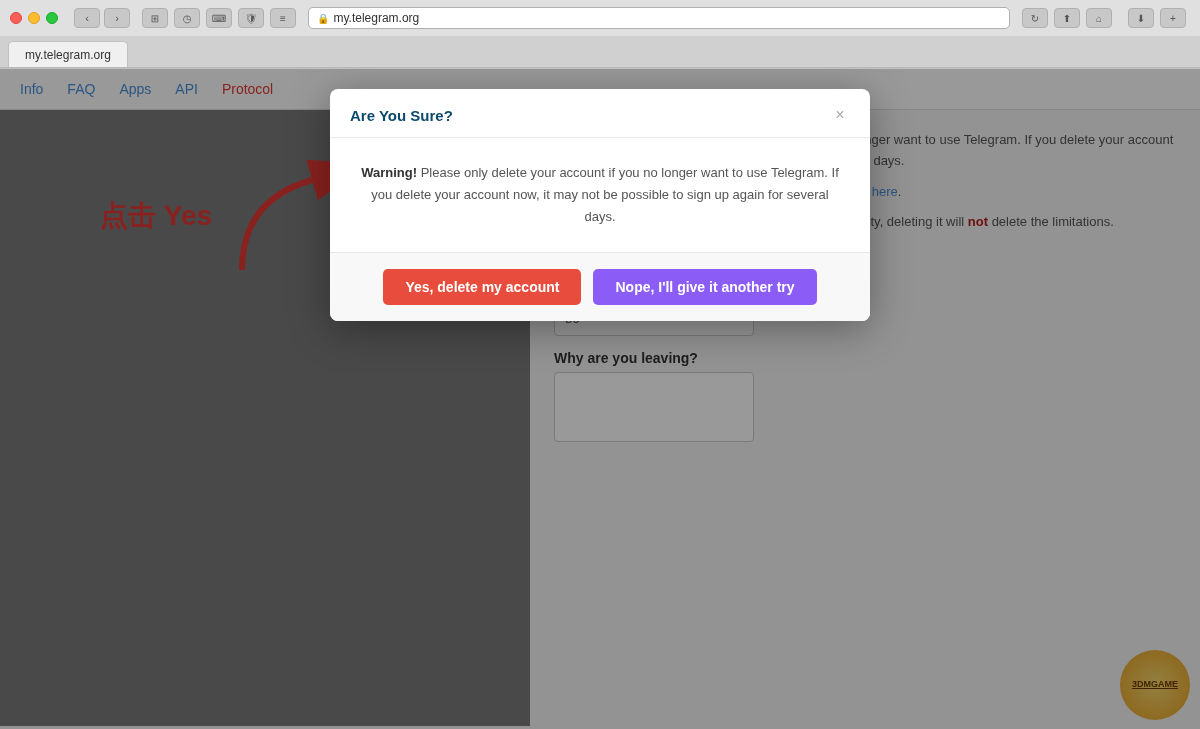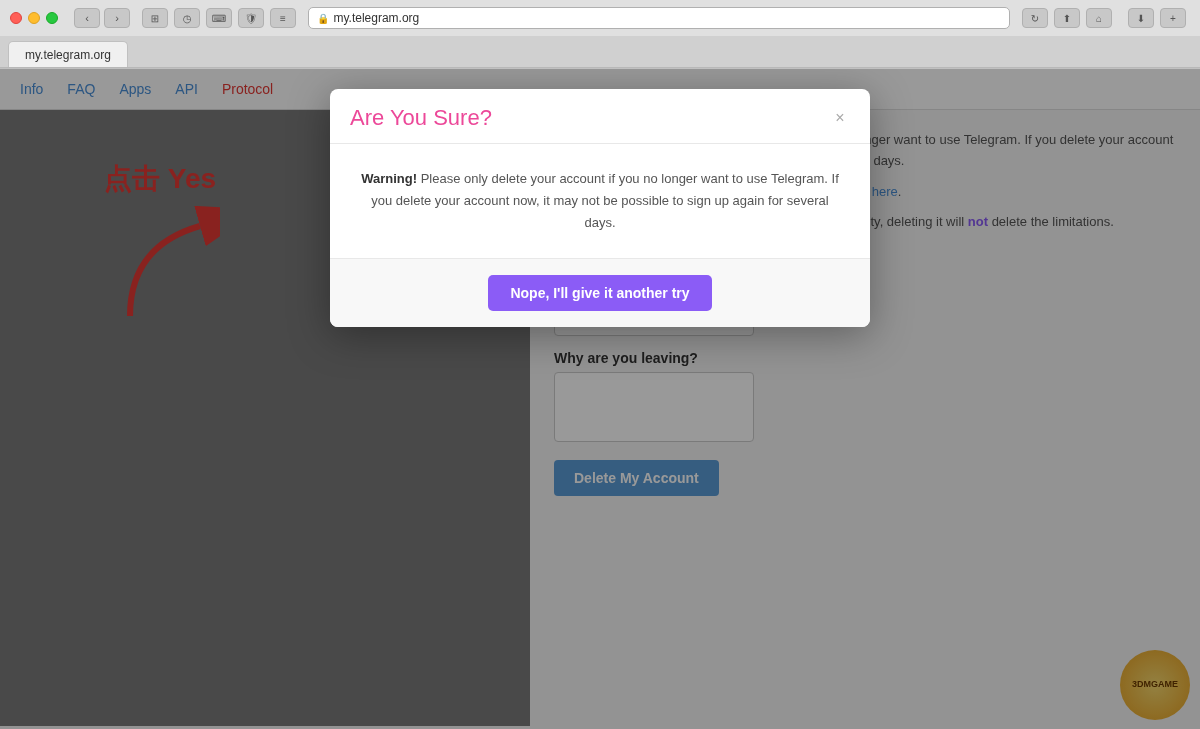--- a/index.html
+++ b/index.html
@@ -168,21 +168,20 @@
       align-items: center;
       justify-content: center;
     }
 
     
     .arrow-annotation {
       position: absolute;
       top: 50px;
       left: 100px;
       display: flex;
-      flex-direction: column;
       align-items: center;
     }
 
     .arrow-text {
       font-size: 28px;
       font-weight: bold;
       color: #e53935;
       margin-bottom: 8px;
     }
 
@@ -207,21 +206,21 @@
       margin-bottom: 10px;
     }
 
     .right-panel a {
       color: #4a90d9;
       text-decoration: none;
     }
 
     .right-panel strong {
       font-weight: bold;
-      color: #8b5cf6;
+      color: #b91c1c;
     }
 
     .phone-label {
       font-size: 14px;
       font-weight: 600;
       color: #333;
       margin: 16px 0 6px;
     }
 
     .phone-input {
@@ -291,23 +290,23 @@
 
     .modal-header {
       padding: 16px 20px 12px;
       border-bottom: 1px solid #e8e8e8;
       display: flex;
       align-items: center;
       justify-content: space-between;
     }
 
     .modal-title {
-      font-size: 22px;
-      font-weight: 400;
-      color: #ec4899;
+      font-size: 15px;
+      font-weight: 700;
+      color: #0c4a6e;
     }
 
     .modal-close {
       width: 20px;
       height: 20px;
       color: #aaa;
       font-size: 16px;
       cursor: pointer;
       display: flex;
       align-items: center;
@@ -374,20 +373,21 @@
       background: radial-gradient(circle, #f5d76e, #e8a020);
       display: flex;
       align-items: center;
       justify-content: center;
       font-size: 9px;
       font-weight: bold;
       color: #6b3a00;
       text-align: center;
       line-height: 1.3;
       z-index: 5;
+      text-decoration: underline;
     }
   </style>
 </head>
 <body>
 
 <div class="browser-chrome">
   <div class="browser-titlebar">
     <div class="traffic-lights">
       <div class="traffic-light tl-red"></div>
       <div class="traffic-light tl-yellow"></div>
@@ -469,38 +469,38 @@
       <p>
         <a href="#">More Info »</a>
       </p>
 
       <div class="phone-label">Your Phone Number</div>
       <input class="phone-input" type="text" value="86 ••••••••••" style="">
 
       <div class="leaving-label">Why are you leaving?</div>
       <textarea class="leaving-textarea" style=""></textarea>
 
-      <button class="delete-btn">Delete My Account</button>
     </div>
 
   </div>
 
   <div class="modal-overlay">
     <div class="modal">
       <div class="modal-header">
         <span class="modal-title">Are You Sure?</span>
         <button class="modal-close">×</button>
       </div>
       <div class="modal-body">
         <p class="modal-warning">
           <strong>Warning!</strong>
           Please only delete your account if you no longer want to use Telegram. If you delete your account now, it may not be possible to sign up again for several days.
         </p>
       </div>
       <div class="modal-footer">
+        <button class="btn-danger">Yes, delete my account</button>
         <button class="btn-success">Nope, I'll give it another try</button>
       </div>
     </div>
   </div>
 
   <div class="watermark">
     <span>3DMGAME</span>
   </div>
 
 </div>

